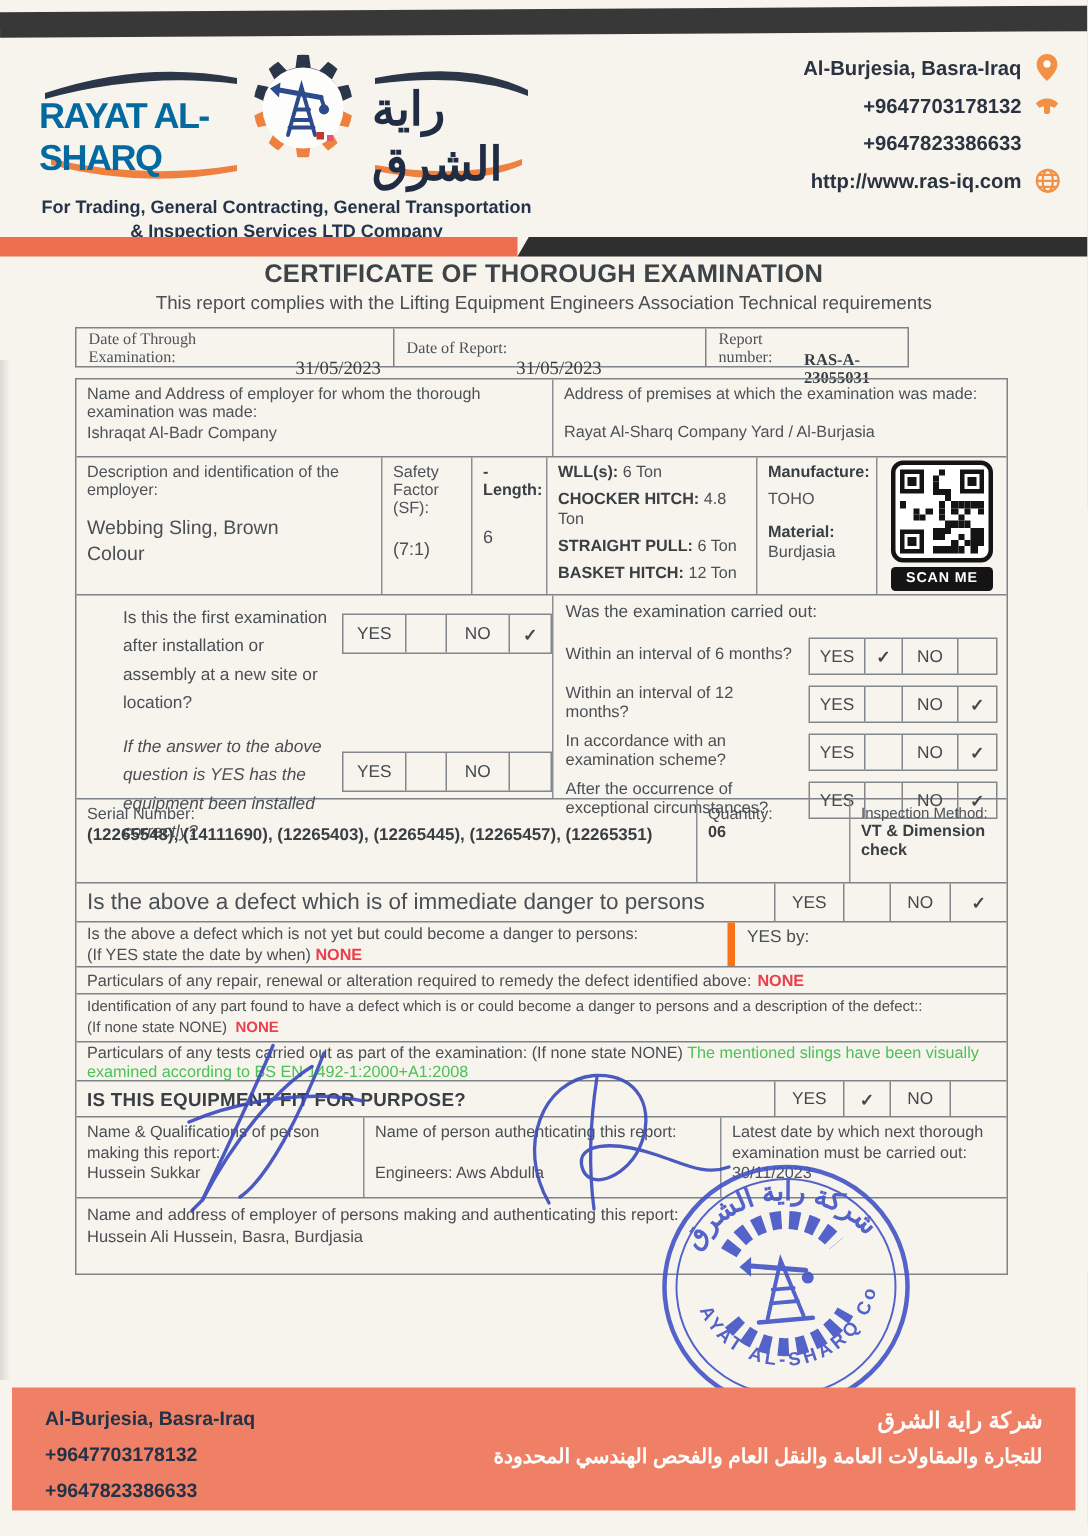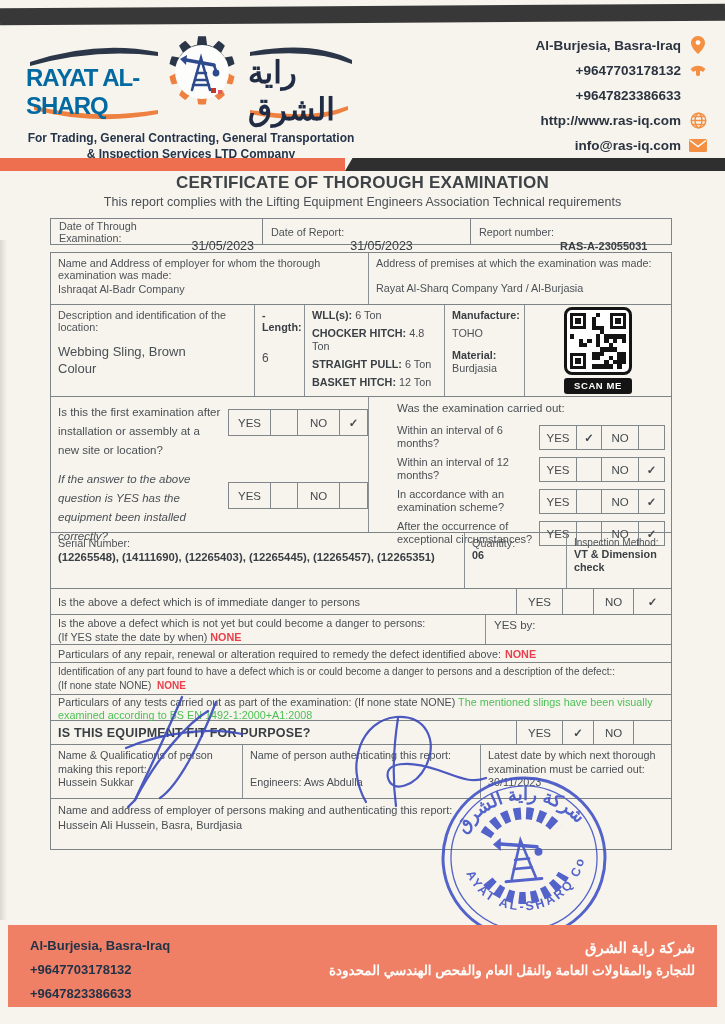--- a/index.html
+++ b/index.html
@@ -36,21 +36,21 @@
 
   
   .lab { font-size:10.8px; color:#4d5257; }
   .val { font-size:12.5px; color:#393e43;margin-top:28px; }
   .b { font-weight:700; color:#3a3f44; }
   .red { color:#e8404d; font-weight:700; }
   .green { color:#4cc156; }
   .chk { font-weight:700; color:#4a4f54; font-size:13px; }
 
   
-  .date-row { position:absolute; top:218px; left:50px; width:622px; height:27px; border:1px solid #7e8388; display:flex; background:transparent; }
+  .date-row { position:absolute; top:218px; left:50px; width:556px; height:27px; border:1px solid #7e8388; display:flex; background:transparent;font-family:Liberation Serif, serif; }
   .date-row .cell { display:flex; align-items:center; padding:0 8px; border-right:1px solid #7e8388; gap:6px; }
   .date-row .cell:last-child { border-right:none; }
 
   
   .main-box { position:absolute; top:252px; left:50px; width:622px; border:1px solid #7e8388; }
   .row { border-bottom:1px solid #7e8388; display:flex; }
   .row:last-child { border-bottom:none; }
   .cellr { border-right:1px solid #8b9095; }
   .pad { padding:4px 7px; }
 
@@ -62,23 +62,23 @@
   .r2 .c-desc { width:204px; }
   .r2 .c-sf { width:60px; }
   .r2 .c-len { width:50px; }
   .r2 .c-wll { width:140px; }
   .r2 .c-man { width:80px; }
   .r2 .c-qr { flex:1; display:flex; align-items:center; justify-content:center; }
   .wll-item { margin-bottom:5px; font-size:10.8px; line-height:13px; }
 
   .r3 { height:136px; }
   .r3 .left { width:318px; padding:6px 0 0 7px; }
-  .r3 .right { flex:1; padding:5px 6px 0 8px;margin-left:20px; }
+  .r3 .right { flex:1; padding:5px 6px 0 8px; }
   .qline { display:flex; margin-bottom:10px; }
-  .qline .qtxt { flex:1; font-size:11.5px; line-height:19px; padding-right:4px; }
+  .qline .qtxt { flex:1; font-size:11.5px; line-height:19px; padding-right:4px;margin-left:24px; }
   .qtxt.it { font-style:italic; }
   .ynbox { display:flex; border:1px solid #82878c; height:27px; align-self:flex-start; background:transparent; }
   .ynbox span { display:flex; align-items:center; justify-content:center; border-right:1px solid #82878c; font-size:11.5px; color:#44494e; }
   .ynbox span:last-child { border-right:none; }
   .ynl { width:42px; } .ync { width:27px; }
   .ynbox.sm { height:25px; margin-top:2px; }
   .ynbox.sm .ynl { width:37px; } .ynbox.sm .ync { width:25px; }
   .exline { display:flex; align-items:center; margin-bottom:5px; }
   .exline .qtxt { flex:1; font-size:11px; line-height:13px; padding-right:5px; }
 
@@ -86,25 +86,25 @@
   .r4 .c1 { flex:1; }
   .r4 .c2 { width:102px; }
   .r4 .c3 { width:104px; }
   .serials { font-size:11.3px; margin-top:2px; }
 
   .ynrow { display:flex; }
   .ynrow span { display:flex; align-items:center; justify-content:center; border-left:1px solid #82878c; font-size:11.5px; color:#44494e; }
   .w-yl { width:46px; } .w-yc { width:31px; } .w-nl { width:40px; } .w-nc { width:38px; }
 
   .r5 { height:26px; align-items:stretch; }
-  .r5 .txt { flex:1; display:flex; align-items:center; padding:0 7px; font-size:11px; }
+  .r5 .txt { flex:1; display:flex; align-items:center; padding:0 7px; font-size:15px; }
 
   .r6 { height:30px; }
   .r6 .c1 { flex:1; font-size:10.8px; line-height:13.5px; padding:2px 7px; }
-  .r6 .c2 { width:186px; border-left:1px solid #f97316; font-size:11.5px; padding:4px 8px; }
+  .r6 .c2 { width:186px; border-left:5px solid #f97316; font-size:11.5px; padding:4px 8px; }
 
   .r7 { height:18px; font-size:10.8px; align-items:center; padding:0 7px; display:flex; gap:4px; }
   .r8 { height:32px; font-size:10px; line-height:14px; padding:2px 7px; display:block; }
   .r9 { height:26px; font-size:10.8px; line-height:12.5px; padding:1px 7px; display:block; }
 
   .r10 { height:24px; align-items:stretch; }
   .r10 .txt { flex:1; display:flex; align-items:center; padding:0 7px; font-size:12.5px; font-weight:700; color:#3a3f44; letter-spacing:.2px; }
 
   .r11 { height:54px; }
   .r11 .c1 { width:192px; font-size:10.8px; line-height:13.5px; }
@@ -202,29 +202,20 @@
     <div class="contact-line">
       <span>http://www.ras-iq.com</span>
       <span class="ico">
         <svg width="17" height="17" viewBox="0 0 17 17" fill="none" stroke="#f49044" stroke-width="1.5">
             <circle cx="8.5" cy="8.5" r="7.3"></circle>
             <ellipse cx="8.5" cy="8.5" rx="3.4" ry="7.3"></ellipse>
             <path d="M1.4,8.5 H15.6 M2.4,4.5 H14.6 M2.4,12.5 H14.6"></path>
           </svg>
       </span>
     </div>
-    <div class="contact-line">
-      <span>info@ras-iq.com</span>
-      <span class="ico">
-        <svg width="18" height="13" viewBox="0 0 18 13">
-            <rect width="18" height="13" rx="1.5" fill="#f49044"></rect>
-            <path d="M1,1.5 L9,7.5 L17,1.5" stroke="#fff" stroke-width="1.4" fill="none"></path>
-          </svg>
-      </span>
-    </div>
   </div>
 
   <div class="divider">
     <div class="d-orange"></div>
     <div class="d-black"></div>
   </div>
 
   <div class="cert-title">CERTIFICATE OF THOROUGH EXAMINATION</div>
   <div class="cert-sub">This report complies with the Lifting Equipment Engineers Association Technical requirements</div>
 
@@ -251,22 +242,26 @@
         <div class="lab" style="margin-top:2px">Ishraqat Al-Badr Company</div>
       </div>
       <div class="c2 pad">
         <div class="lab">Address of premises at which the examination was made:</div>
         <div class="lab" style="margin-top:13px">Rayat Al-Sharq Company Yard / Al-Burjasia</div>
       </div>
     </div>
 
     <div class="row r2">
       <div class="c-desc cellr pad">
-        <div class="lab">Description and identification of the location:</div>
+        <div class="lab">Description and identification of the employer:</div>
         <div style="font-size:13px; margin-top:10px; width:130px; line-height:17px">Webbing Sling, Brown Colour</div>
+      </div>
+      <div class="c-sf cellr pad">
+        <div class="lab">Safety Factor (SF):</div>
+        <div style="font-size:12px; margin-top:14px">(7:1)</div>
       </div>
       <div class="c-len cellr pad">
         <div class="lab b">-Length:</div>
         <div style="font-size:12px; margin-top:18px">6</div>
       </div>
       <div class="c-wll cellr pad">
         <div class="wll-item"><span class="b">WLL(s):</span> <span>6 Ton</span></div>
         <div class="wll-item"><span class="b">CHOCKER HITCH:</span> <span>4.8 Ton</span></div>
         <div class="wll-item"><span class="b">STRAIGHT PULL:</span> <span>6 Ton</span></div>
         <div class="wll-item"><span class="b">BASKET HITCH:</span> <span>12 Ton</span></div>

